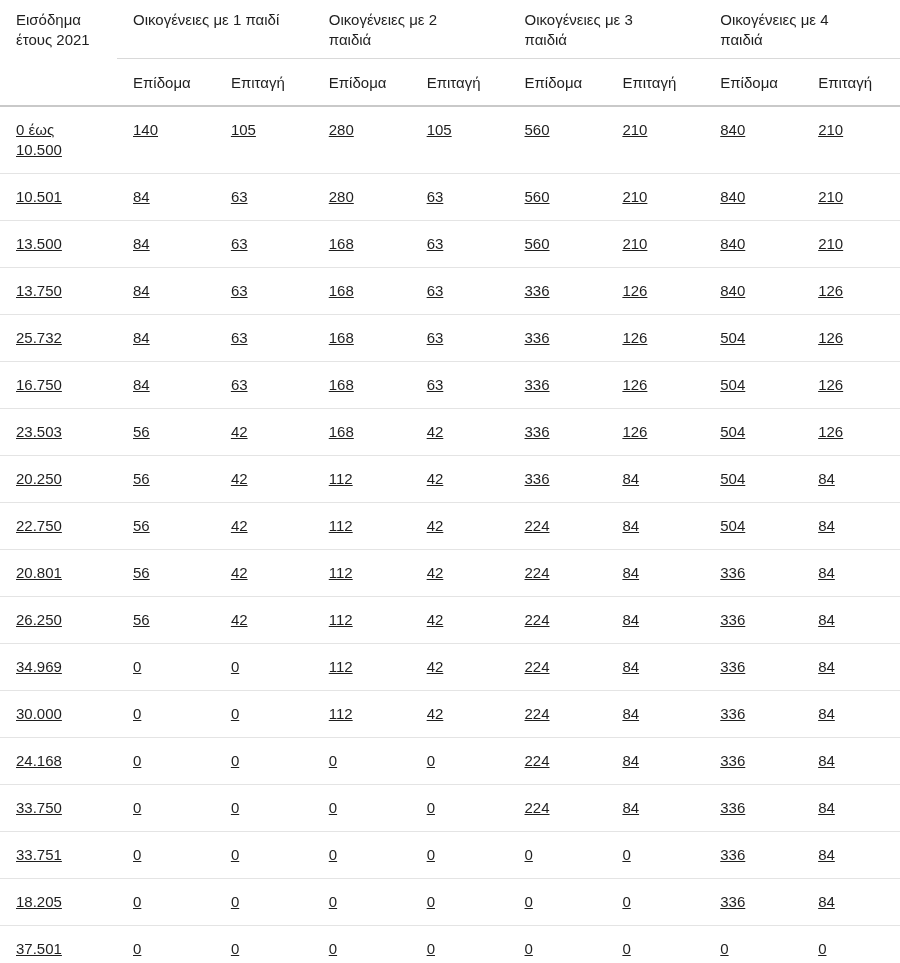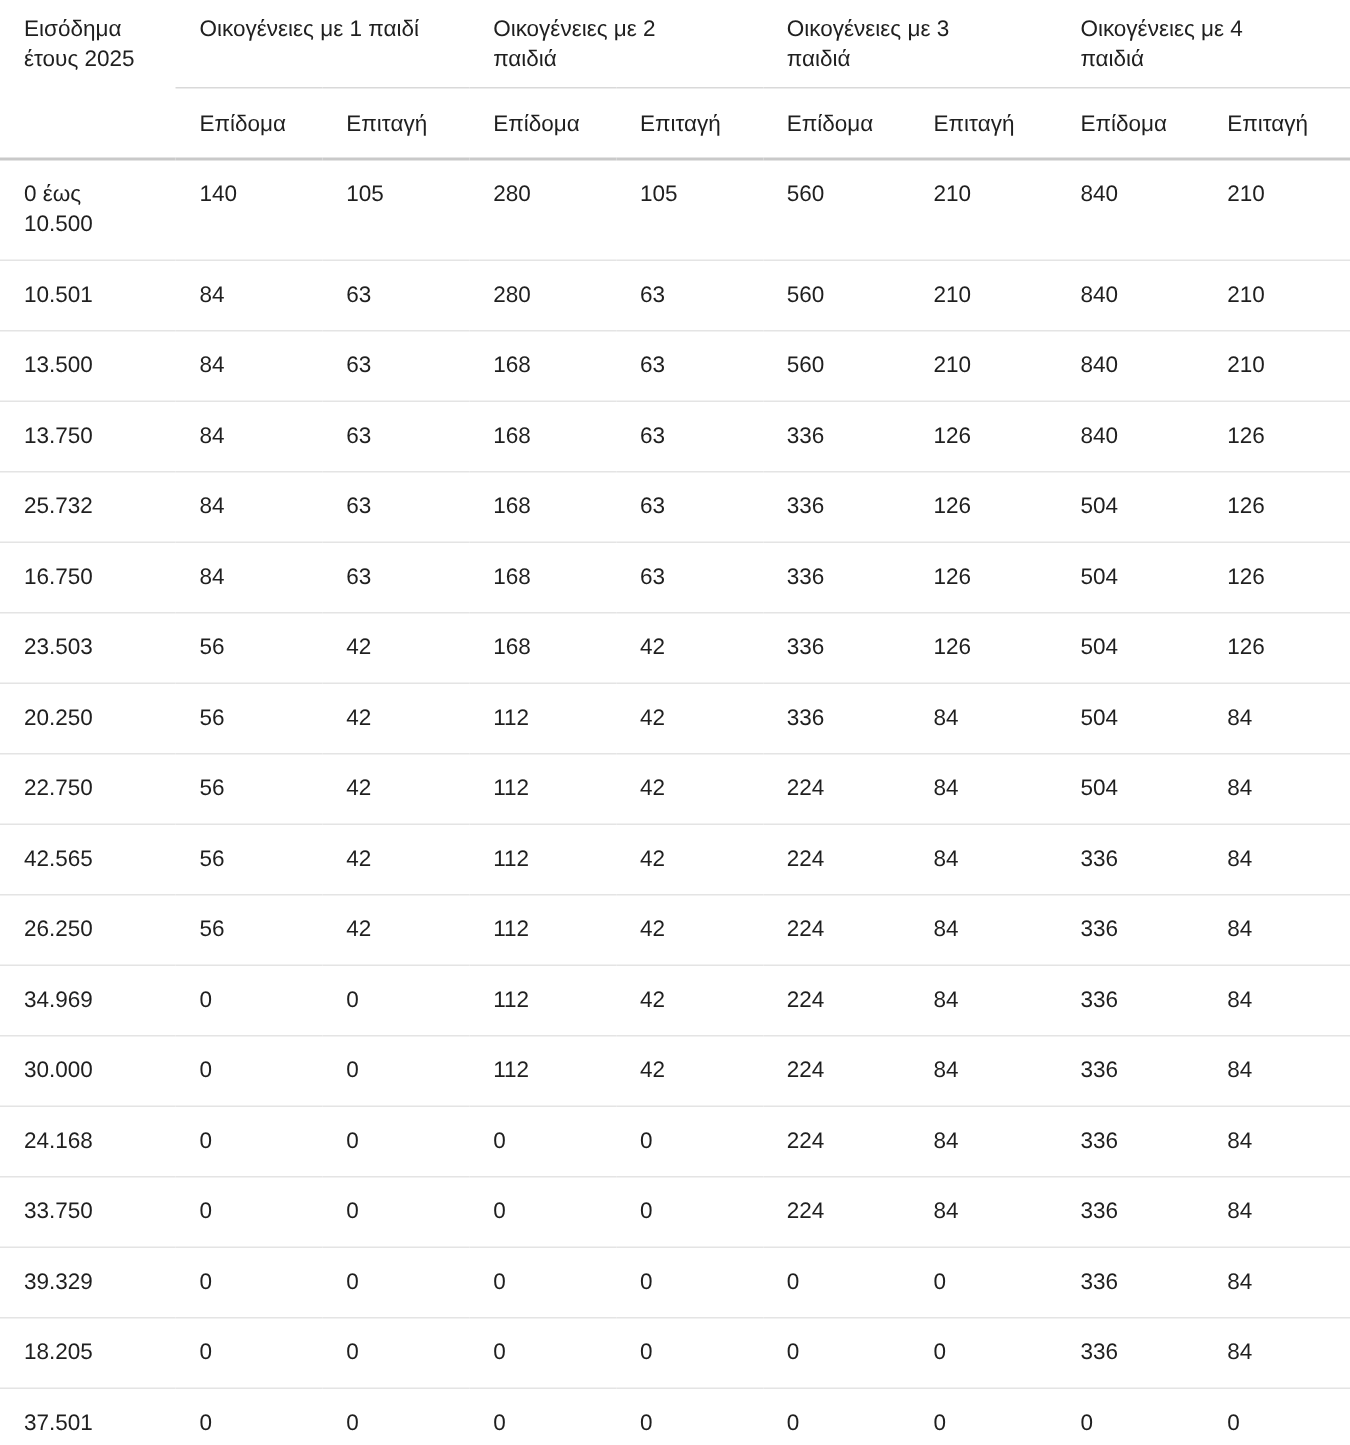--- a/index.html
+++ b/index.html
@@ -40,21 +40,21 @@
     white-space: pre-line;
     border-bottom: 2px solid #c9c9c9;
   }
   thead tr.sub-row th {
     border-top: 1px solid #d9d9d9;
     border-bottom: 2px solid #c9c9c9;
     padding-top: 14px;
     padding-bottom: 12px;
     margin-top: 13px;
   }
-  tbody tr { border-top: 1px solid #e4e4e4; }
+  tbody tr { border-top: 1px solid #e4e4e4; text-decoration: underline; }
   tbody tr:first-child { border-top: none; }
   td.income-cell { white-space: pre-line; }
 </style>
 </head>
 <body>
 
 <table class="benefits">
   <colgroup>
     <col class="c-income">
     <col>
@@ -62,21 +62,21 @@
       <col>
       <col>
       <col>
       <col>
       <col>
       <col>
   </colgroup>
   <thead>
     <tr>
       <th class="income-head" rowspan="2">Εισόδημα
-έτους 2025</th>
+έτους 2021</th>
       <th class="group-head" colspan="2">Οικογένειες με 1 παιδί</th>
       <th class="group-head" colspan="2">Οικογένειες με 2
 παιδιά</th>
       <th class="group-head" colspan="2">Οικογένειες με 3
 παιδιά</th>
       <th class="group-head" colspan="2">Οικογένειες με 4
 παιδιά</th>
     </tr>
     <tr class="sub-row">
       <th>Επίδομα</th>
@@ -194,21 +194,21 @@
         <td>42</td>
         <td>112</td>
         <td>42</td>
         <td>224</td>
         <td>84</td>
         <td>504</td>
         <td>84</td>
       </tr>
 
       <tr>
-        <td class="income-cell">42.565</td>
+        <td class="income-cell">20.801</td>
         <td>56</td>
         <td>42</td>
         <td>112</td>
         <td>42</td>
         <td>224</td>
         <td>84</td>
         <td>336</td>
         <td>84</td>
       </tr>
 
@@ -266,21 +266,21 @@
         <td>0</td>
         <td>0</td>
         <td>0</td>
         <td>224</td>
         <td>84</td>
         <td>336</td>
         <td>84</td>
       </tr>
 
       <tr>
-        <td class="income-cell">39.329</td>
+        <td class="income-cell">33.751</td>
         <td>0</td>
         <td>0</td>
         <td>0</td>
         <td>0</td>
         <td>0</td>
         <td>0</td>
         <td>336</td>
         <td>84</td>
       </tr>
 

